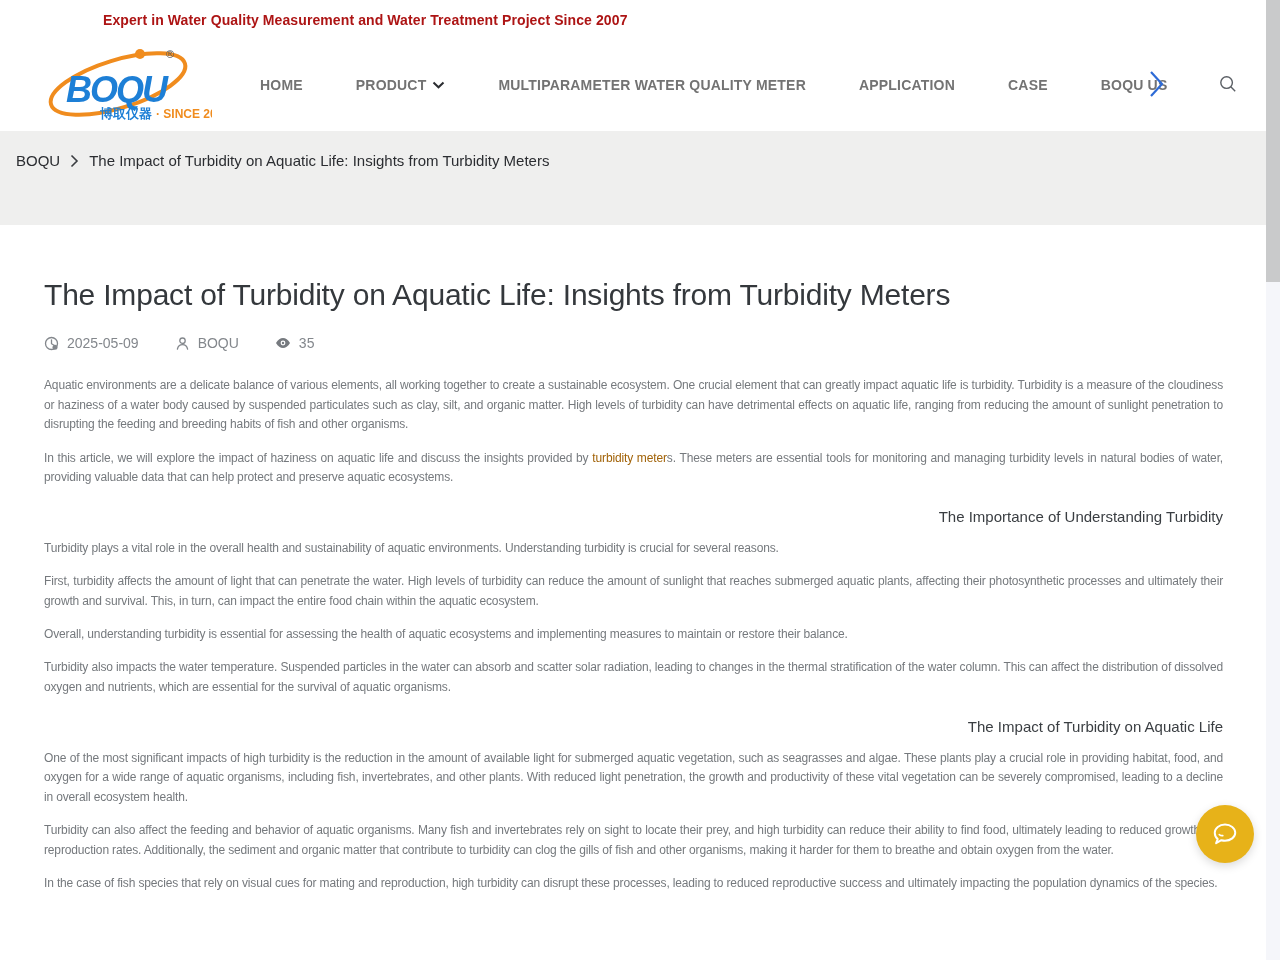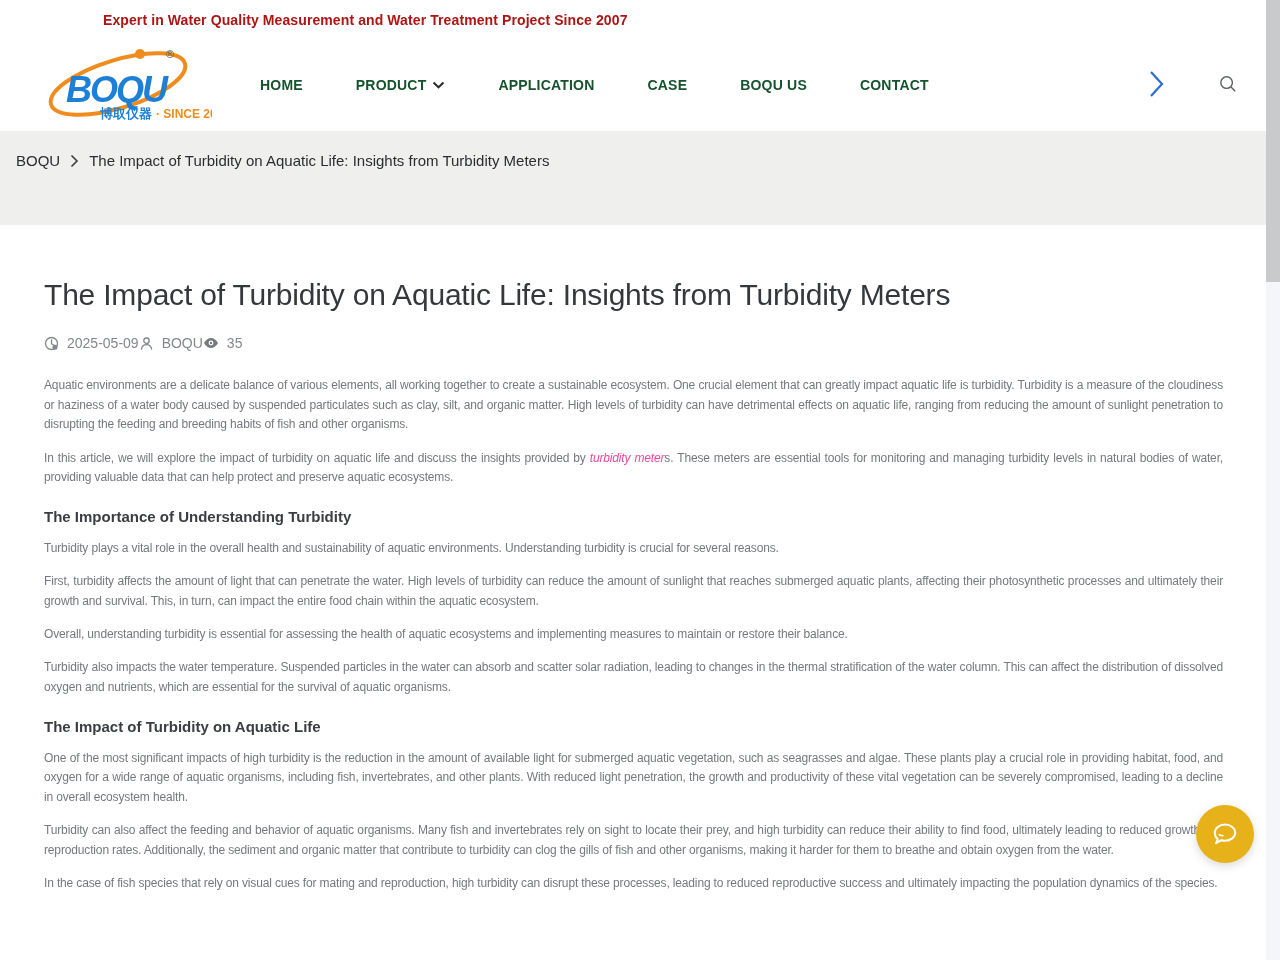--- a/index.html
+++ b/index.html
@@ -19,48 +19,48 @@
     font-size: 14px; font-weight: 700; color: #ad1414; letter-spacing: .1px; padding-left: 20px;
   }
   .logo { position: absolute; left: 40px; top: 44px; width: 172px; height: 80px; cursor: pointer; }
 
   .main-nav {
     position: absolute; left: 236px; top: 30px; height: 110px; width: 932px;
     display: flex; align-items: center; gap: 29px;
     overflow: hidden; white-space: nowrap;
   }
   .main-nav a {
-    font-size: 14px; font-weight: 700; color: #14532d; text-decoration: none;
+    font-size: 14px; font-weight: 700; color: #737373; text-decoration: none;
     letter-spacing: .2px; display: inline-flex; align-items: center; gap: 6px; flex: 0 0 auto; padding-left: 24px;
   }
   .nav-next { position: absolute; left: 1149px; top: 70px; cursor: pointer; }
   .search-btn { position: absolute; left: 1219px; top: 75px; cursor: pointer; }
 
   
   .breadcrumb-band {
     height: 94px; background: #efefee;
     padding: 21px 0 0 16px;
   }
   .breadcrumb-row { display: flex; align-items: center; gap: 10px; font-size: 15px; color: #2b2d31; }
   .breadcrumb-row a { color: #2b2d31; text-decoration: none; }
 
   
   .content { background: #fff; padding: 52px 43px 0 44px; }
   .article-title {
     margin: 0 0 22px 0; font-size: 30px; font-weight: 400;
     color: #34383c; letter-spacing: -0.2px; line-height: 36px;
   }
-  .meta { display: flex; align-items: flex-start; margin: 0 0 25px 0; color: #83878c; font-size: 14px; }
+  .meta { display: flex; align-items: flex-start; gap: 36px; margin: 0 0 25px 0; color: #83878c; font-size: 14px; }
   .meta-item { display: flex; align-items: center; gap: 8px; }
   .content p {
     margin: 0 0 13.5px 0; font-size: 12px; line-height: 19.7px;
     color: #75797d; text-align: justify; letter-spacing: -0.15px;
   }
-  .content h3 { margin: 20px 0 14px 0; font-size: 15px; font-weight: 700; color: #3a3e42; }
-  .inline-link { color: #ec4899; text-decoration: none; cursor: pointer; font-style: italic; }
+  .content h3 { margin: 20px 0 14px 0; font-size: 15px; font-weight: 400; color: #3a3e42; text-align: right; }
+  .inline-link { color: #a16207; text-decoration: none; cursor: pointer; }
 
   
   .scrollbar { position: absolute; right: 0; top: 0; width: 14px; height: 960px; background: #f5f6fa; }
   .scrollbar-thumb { position: absolute; left: 0; top: 0; width: 14px; height: 282px; background: #c9cacb; }
 
   
   .chat-button {
     position: absolute; left: 1196px; top: 805px; width: 58px; height: 58px;
     border-radius: 50%; background: #e7b219; border: none; cursor: pointer;
     box-shadow: 0 3px 10px rgba(0,0,0,.15);
@@ -89,20 +89,21 @@
     </div>
 
     <nav class="main-nav">
       <a href="#">HOME</a>
       <a href="#">
         <span>PRODUCT</span>
         <svg width="13" height="8" viewBox="0 0 13 8">
           <polyline points="1.5,1.5 6.5,6.3 11.5,1.5" fill="none" stroke="#2b2d31" stroke-width="2"></polyline>
         </svg>
       </a>
+      <a href="#">MULTIPARAMETER WATER QUALITY METER</a>
       <a href="#">APPLICATION</a>
       <a href="#">CASE</a>
       <a href="#">BOQU US</a>
       <a href="#">CONTACT</a>
     </nav>
 
     <svg class="nav-next" width="16" height="28" viewBox="0 0 16 28">
       <polyline points="2,2 13,14 2,26" fill="none" stroke="#2e6bd6" stroke-width="2.2"></polyline>
     </svg>
 
@@ -146,21 +147,21 @@
           <path d="M1 6C3 2.4 5.4 1 8 1s5 1.4 7 5c-2 3.6-4.4 5-7 5S3 9.6 1 6z" fill="#767a7f"></path>
           <circle cx="8" cy="6" r="2.4" fill="#ffffff"></circle>
           <circle cx="8" cy="6" r="1.2" fill="#767a7f"></circle>
         </svg>
         <span>35</span>
       </span>
     </div>
 
     <p>Aquatic environments are a delicate balance of various elements, all working together to create a sustainable ecosystem. One crucial element that can greatly impact aquatic life is turbidity. Turbidity is a measure of the cloudiness or haziness of a water body caused by suspended particulates such as clay, silt, and organic matter. High levels of turbidity can have detrimental effects on aquatic life, ranging from reducing the amount of sunlight penetration to disrupting the feeding and breeding habits of fish and other organisms.</p>
 
-    <p><span>In this article, we will explore the impact of turbidity on aquatic life and discuss the insights provided by </span><a href="#" class="inline-link">turbidity meter</a><span>s. These meters are essential tools for monitoring and managing turbidity levels in natural bodies of water, providing valuable data that can help protect and preserve aquatic ecosystems.</span></p>
+    <p><span>In this article, we will explore the impact of haziness on aquatic life and discuss the insights provided by </span><a href="#" class="inline-link">turbidity meter</a><span>s. These meters are essential tools for monitoring and managing turbidity levels in natural bodies of water, providing valuable data that can help protect and preserve aquatic ecosystems.</span></p>
 
     <h3>The Importance of Understanding Turbidity</h3>
 
     <p>Turbidity plays a vital role in the overall health and sustainability of aquatic environments. Understanding turbidity is crucial for several reasons.</p>
     <p>First, turbidity affects the amount of light that can penetrate the water. High levels of turbidity can reduce the amount of sunlight that reaches submerged aquatic plants, affecting their photosynthetic processes and ultimately their growth and survival. This, in turn, can impact the entire food chain within the aquatic ecosystem.</p>
     <p>Overall, understanding turbidity is essential for assessing the health of aquatic ecosystems and implementing measures to maintain or restore their balance.</p>
     <p>Turbidity also impacts the water temperature. Suspended particles in the water can absorb and scatter solar radiation, leading to changes in the thermal stratification of the water column. This can affect the distribution of dissolved oxygen and nutrients, which are essential for the survival of aquatic organisms.</p>
 
     <h3>The Impact of Turbidity on Aquatic Life</h3>
 

